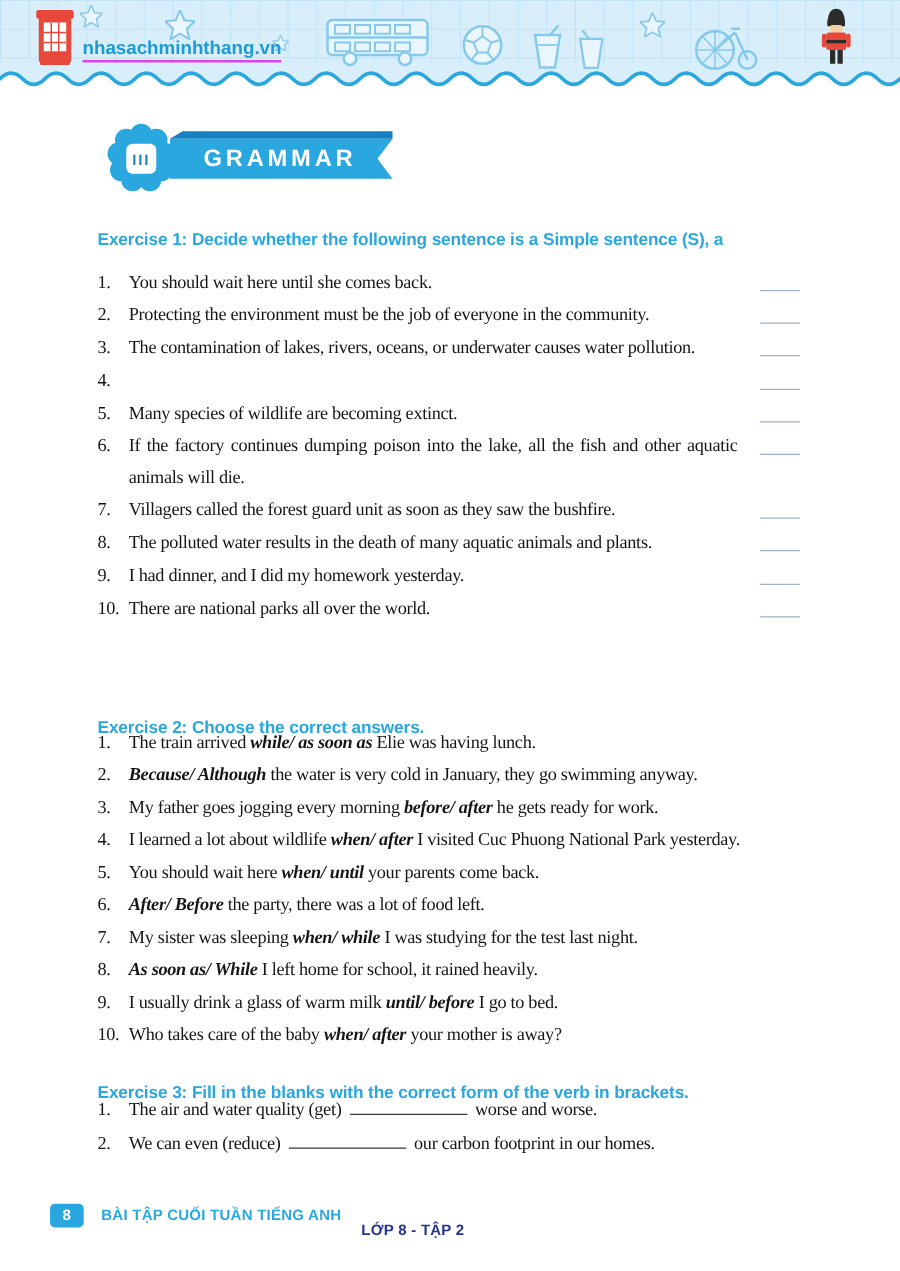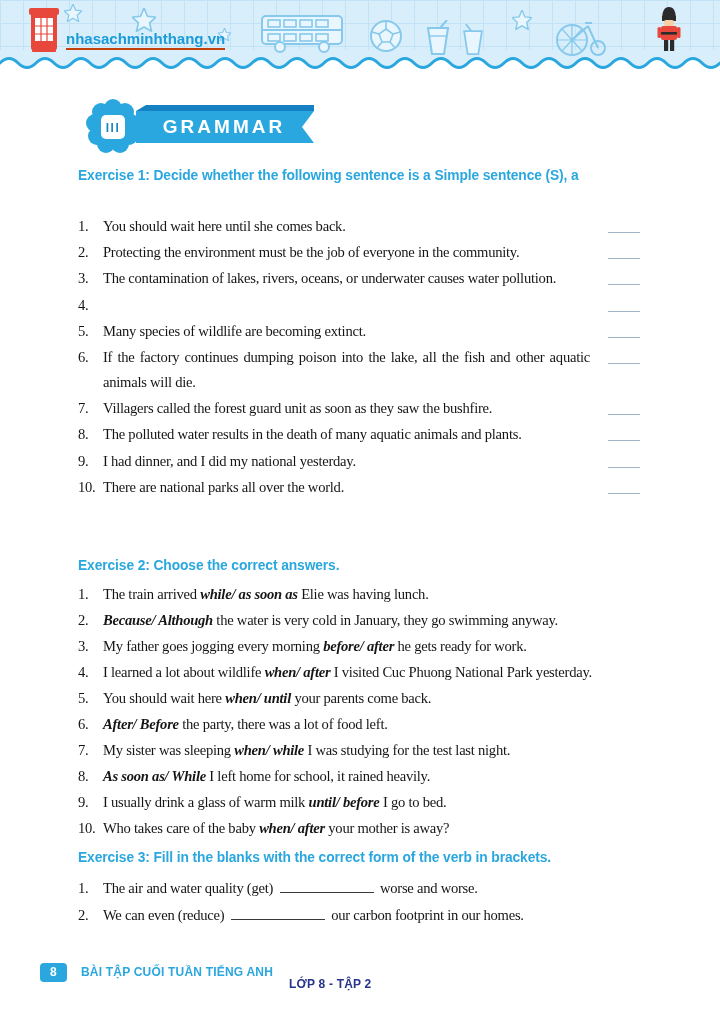--- a/index.html
+++ b/index.html
@@ -11,34 +11,34 @@
     position:absolute; top:0; left:0; width:720px; height:52px;
     background-color:#d8eefb;
     background-image:linear-gradient(#c2e3f6 1px, transparent 1px),
                      linear-gradient(90deg,#c2e3f6 1px, transparent 1px);
     background-size:23px 23px;
   }
   .wave-svg { position:absolute; top:50px; left:0; }
   .site {
     position:absolute; left:66px; top:30px;
     font-family:"Liberation Sans",sans-serif; font-weight:bold; font-size:15px;
-    color:#1b9bd8; border-bottom:2px solid #c2410c; padding-bottom:1px; z-index:3;
+    color:#1b9bd8; border-bottom:2px solid #d946ef; padding-bottom:1px; z-index:3;
   }
   .doodle { position:absolute; z-index:2; }
 
   
   .banner { position:absolute; top:98px; left:84px; }
 
   
   .ex-head {
     position:absolute; left:78px; width:566px;
     font-family:"Liberation Sans",sans-serif; font-weight:bold;
     color:#2aa7df; font-size:13.8px; letter-spacing:-0.1px; line-height:20px;
   }
-  .ex-head .l1, .ex-head .l2 { white-space:nowrap; }
+  .ex-head .l1, .ex-head .l2 { white-space:nowrap;margin-top:16px; }
   .ex-head .l2 { text-align:center; }
   .h1 { top:166px; }
   .h2 { top:556px; }
   .h3 { top:848px; }
 
   
   .list {
     position:absolute; left:78px; width:566px;
     font-size:14.6px; line-height:25px; letter-spacing:-0.25px; color:#151515;
   }
@@ -226,21 +226,21 @@
         <span class="txt">Villagers called the forest guard unit as soon as they saw the bushfire.</span>
         <span class="answer-blank"></span>
       </div>
       <div class="item ex1-item">
         <span class="num">8.</span>
         <span class="txt">The polluted water results in the death of many aquatic animals and plants.</span>
         <span class="answer-blank"></span>
       </div>
       <div class="item ex1-item">
         <span class="num">9.</span>
-        <span class="txt">I had dinner, and I did my national yesterday.</span>
+        <span class="txt">I had dinner, and I did my homework yesterday.</span>
         <span class="answer-blank"></span>
       </div>
       <div class="item ex1-item">
         <span class="num">10.</span>
         <span class="txt">There are national parks all over the world.</span>
         <span class="answer-blank"></span>
       </div>
     </div>
 
   <div class="ex-head h2">

